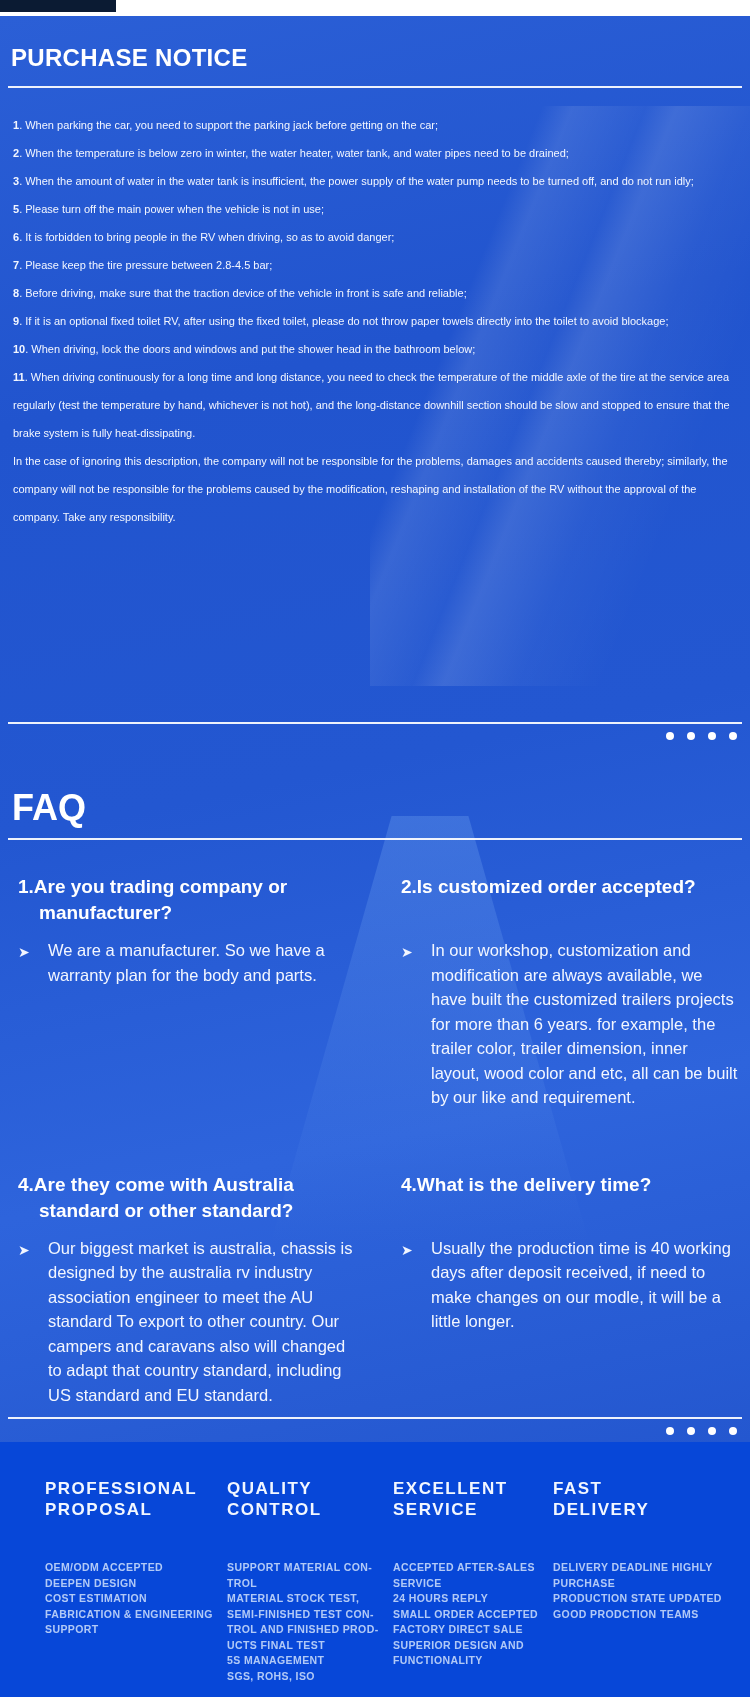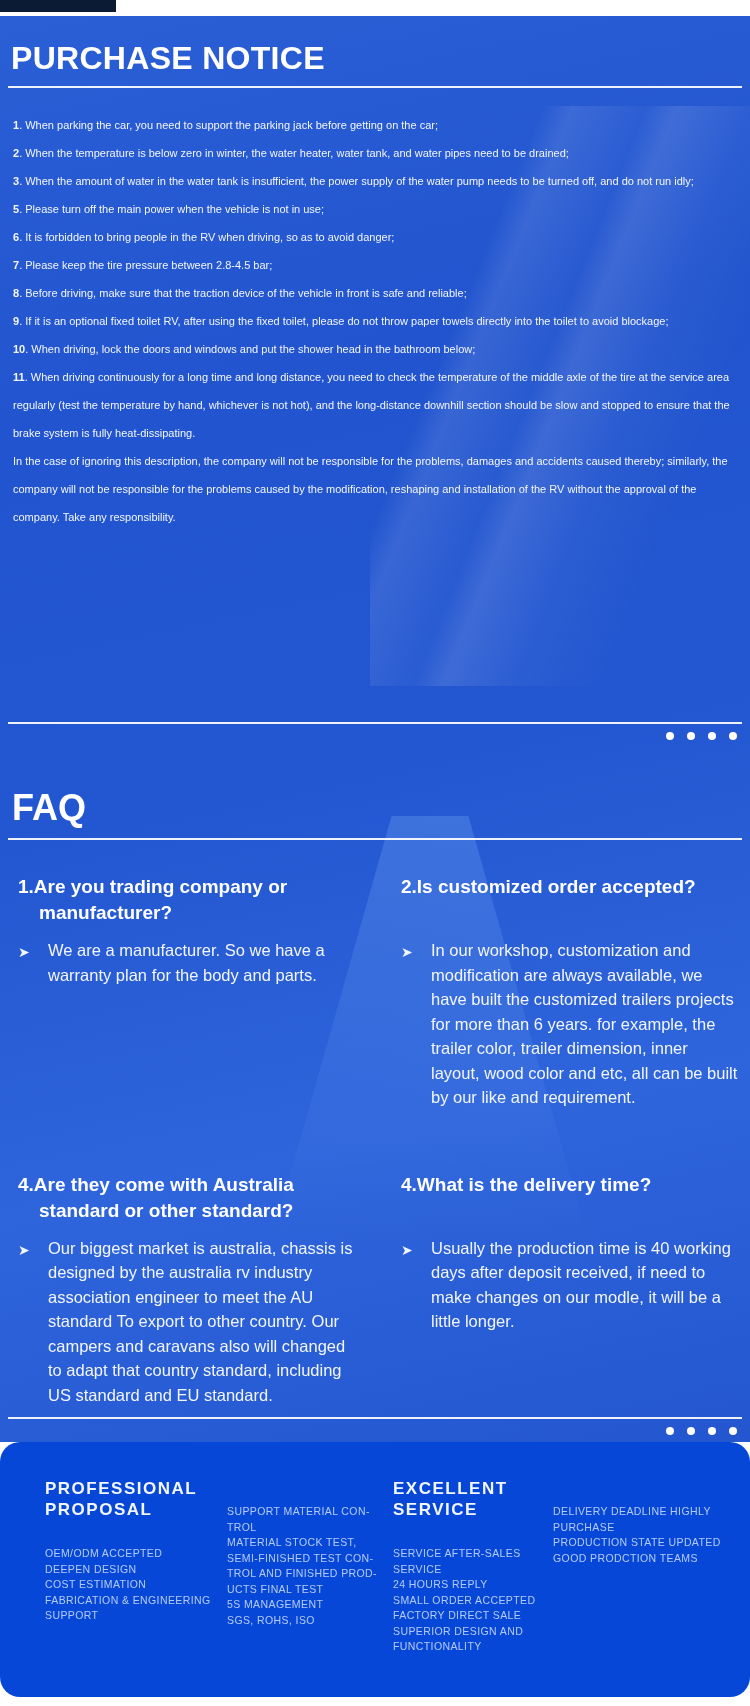--- a/index.html
+++ b/index.html
@@ -28,21 +28,21 @@
     pointer-events:none;
   }
   .tex-road{
     position:absolute;top:800px;left:270px;width:320px;height:430px;
     background:linear-gradient(180deg, rgba(150,200,255,0.22), rgba(40,90,210,0));
     clip-path:polygon(38% 0,62% 0,100% 100%,0 100%);
     pointer-events:none;
   }
   .content{position:relative;z-index:2;}
 
-  .notice-title{margin:0;padding:24px 0 0 11px;font-size:32px;line-height:36px;font-weight:bold;letter-spacing:0.3px;color:#fff;}
+  .notice-title{margin:0;padding:24px 0 0 11px;font-size:24px;line-height:36px;font-weight:bold;letter-spacing:0.3px;color:#fff;}
   .divider{border:none;border-top:2px solid rgba(255,255,255,0.92);margin:10px 8px 0 8px;}
 
   .notice-list{padding:23px 12px 0 13px;height:624px;font-size:11px;line-height:28px;color:#f2f6ff;box-sizing:border-box;}
   .notice-item{margin:0;}
   .notice-item b{font-weight:bold;}
 
   .dots-row{text-align:right;padding:8px 13px 0 0;height:16px;line-height:0;}
   .dot{display:inline-block;width:8px;height:8px;border-radius:50%;background:#ffffff;margin-left:13px;}
 
   .faq-title{margin:0;padding:40px 0 0 12px;font-size:36px;line-height:40px;font-weight:bold;color:#fff;}
@@ -57,29 +57,28 @@
   }
   .faq-answer{display:flex;margin-top:12px;font-size:16.5px;line-height:24.5px;color:#f2f6ff;}
   .faq-arrow{flex:0 0 30px;font-size:14px;padding-top:2px;}
 
   
   .footer{
     height:255px;box-sizing:border-box;
     background:#0747d8;
     display:flex;
     padding:36px 0 0 45px;
-    border-radius:20px;
   }
   .fcol{box-sizing:border-box;padding-right:14px;}
   .fcol-1{width:182px;}
   .fcol-2{width:166px;}
   .fcol-3{width:160px;}
   .fcol-4{width:197px;}
   .fcol-heading{font-size:17px;line-height:21px;font-weight:bold;letter-spacing:1.5px;color:#f2f7ff;}
-  .fcol-lines{margin-top:26px;font-size:10.5px;line-height:15.5px;letter-spacing:0.4px;color:rgba(225,238,255,0.78);}
+  .fcol-lines{margin-top:40px;font-size:10.5px;line-height:15.5px;letter-spacing:0.4px;color:rgba(225,238,255,0.78);font-weight:bold;}
 
   .bottom-strip{height:9px;background:#ffffff;}
 </style>
 </head>
 <body>
 
 <div class="top-strip">
   <div class="top-dark-bar"></div>
 </div>
 
@@ -155,47 +154,55 @@
       </div>
       <div class="fcol-lines">
         <div>OEM/ODM ACCEPTED</div>
         <div>DEEPEN DESIGN</div>
         <div>COST ESTIMATION</div>
         <div>FABRICATION &amp; ENGINEERING</div>
         <div>SUPPORT</div>
       </div>
     </div>
     <div class="fcol fcol-2">
+      <div class="fcol-heading">
+        <div>QUALITY</div>
+        <div>CONTROL</div>
+      </div>
       <div class="fcol-lines">
         <div>SUPPORT MATERIAL CON-</div>
         <div>TROL</div>
         <div>MATERIAL STOCK TEST,</div>
         <div>SEMI-FINISHED TEST CON-</div>
         <div>TROL AND FINISHED PROD-</div>
         <div>UCTS FINAL TEST</div>
         <div>5S MANAGEMENT</div>
         <div>SGS, ROHS, ISO</div>
       </div>
     </div>
     <div class="fcol fcol-3">
       <div class="fcol-heading">
         <div>EXCELLENT</div>
         <div>SERVICE</div>
       </div>
       <div class="fcol-lines">
-        <div>SERVICE AFTER-SALES</div>
+        <div>ACCEPTED AFTER-SALES</div>
         <div>SERVICE</div>
         <div>24 HOURS REPLY</div>
         <div>SMALL ORDER ACCEPTED</div>
         <div>FACTORY DIRECT SALE</div>
         <div>SUPERIOR DESIGN AND</div>
         <div>FUNCTIONALITY</div>
       </div>
     </div>
     <div class="fcol fcol-4">
+      <div class="fcol-heading">
+        <div>FAST</div>
+        <div>DELIVERY</div>
+      </div>
       <div class="fcol-lines">
         <div>DELIVERY DEADLINE HIGHLY</div>
         <div>PURCHASE</div>
         <div>PRODUCTION STATE UPDATED</div>
         <div>GOOD PRODCTION TEAMS</div>
       </div>
     </div>
   </div>
 
 <div class="bottom-strip"></div>

